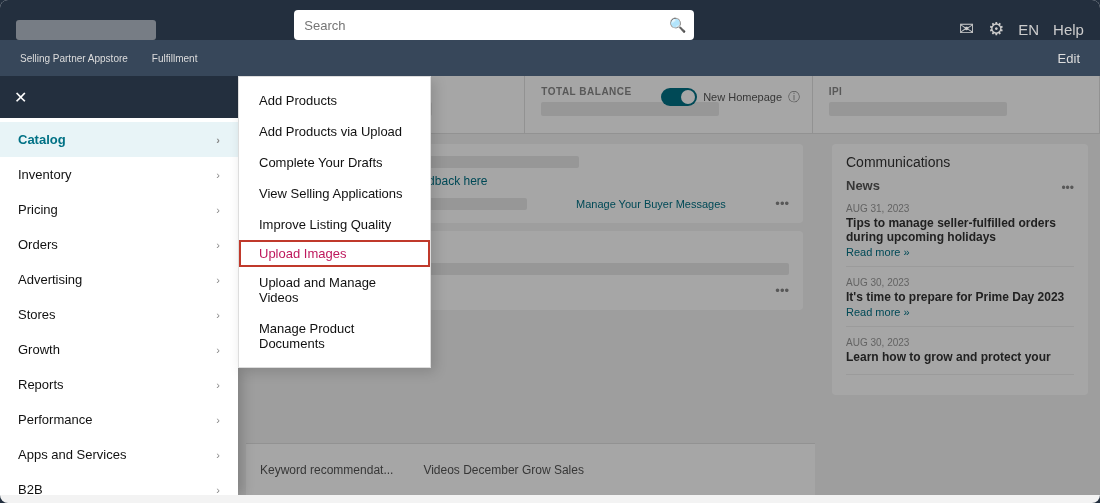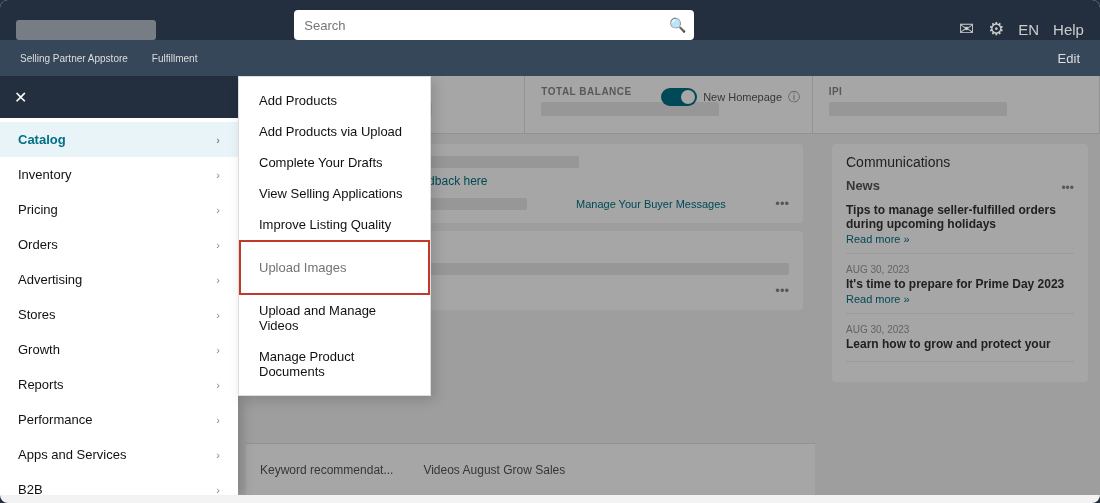--- a/index.html
+++ b/index.html
@@ -252,22 +252,22 @@
 
     .dropdown-item {
       padding: 8px 20px;
       font-size: 13px;
       color: #111;
       cursor: pointer;
     }
 
     .dropdown-item.highlighted {
       border: 2px solid #c0392b;
-      color: #737373;
-      padding: 18px 18px;
+      color: #be185d;
+      padding: 4px 18px;
     }
 
     
     .toggle-wrap {
       position: absolute;
       top: 12px;
       right: 300px;
       display: flex;
       align-items: center;
       gap: 6px;
@@ -458,40 +458,41 @@
 
     <div class="right-main">
       <div class="comm-card">
         <div class="comm-title">Communications</div>
         <div style="display:flex; align-items:center; justify-content:space-between; margin-bottom:6px;">
           <span class="news-title">News</span>
           <span style="color:#888; font-size:12px;">•••</span>
         </div>
 
         <div class="news-item">
+          <div class="news-date">AUG 31, 2023</div>
           <div class="news-headline">Tips to manage seller-fulfilled orders during upcoming holidays</div>
           <div class="news-read">Read more »</div>
         </div>
 
         <div class="news-item">
           <div class="news-date">AUG 30, 2023</div>
           <div class="news-headline">It's time to prepare for Prime Day 2023</div>
           <div class="news-read">Read more »</div>
         </div>
 
         <div class="news-item">
           <div class="news-date">AUG 30, 2023</div>
           <div class="news-headline">Learn how to grow and protect your</div>
         </div>
       </div>
     </div>
 
     <div class="bottom-row">
       <span style="font-size:12px; color:#555;">Keyword recommendat...</span>
-      <span style="font-size:12px; color:#555;">Videos August Grow Sales</span>
+      <span style="font-size:12px; color:#555;">Videos December Grow Sales</span>
     </div>
 
     <div class="sidebar-overlay"></div>
 
     <div class="sidebar">
       <div class="sidebar-header">
         <span class="sidebar-close">✕</span>
       </div>
       <div class="sidebar-items">
 

